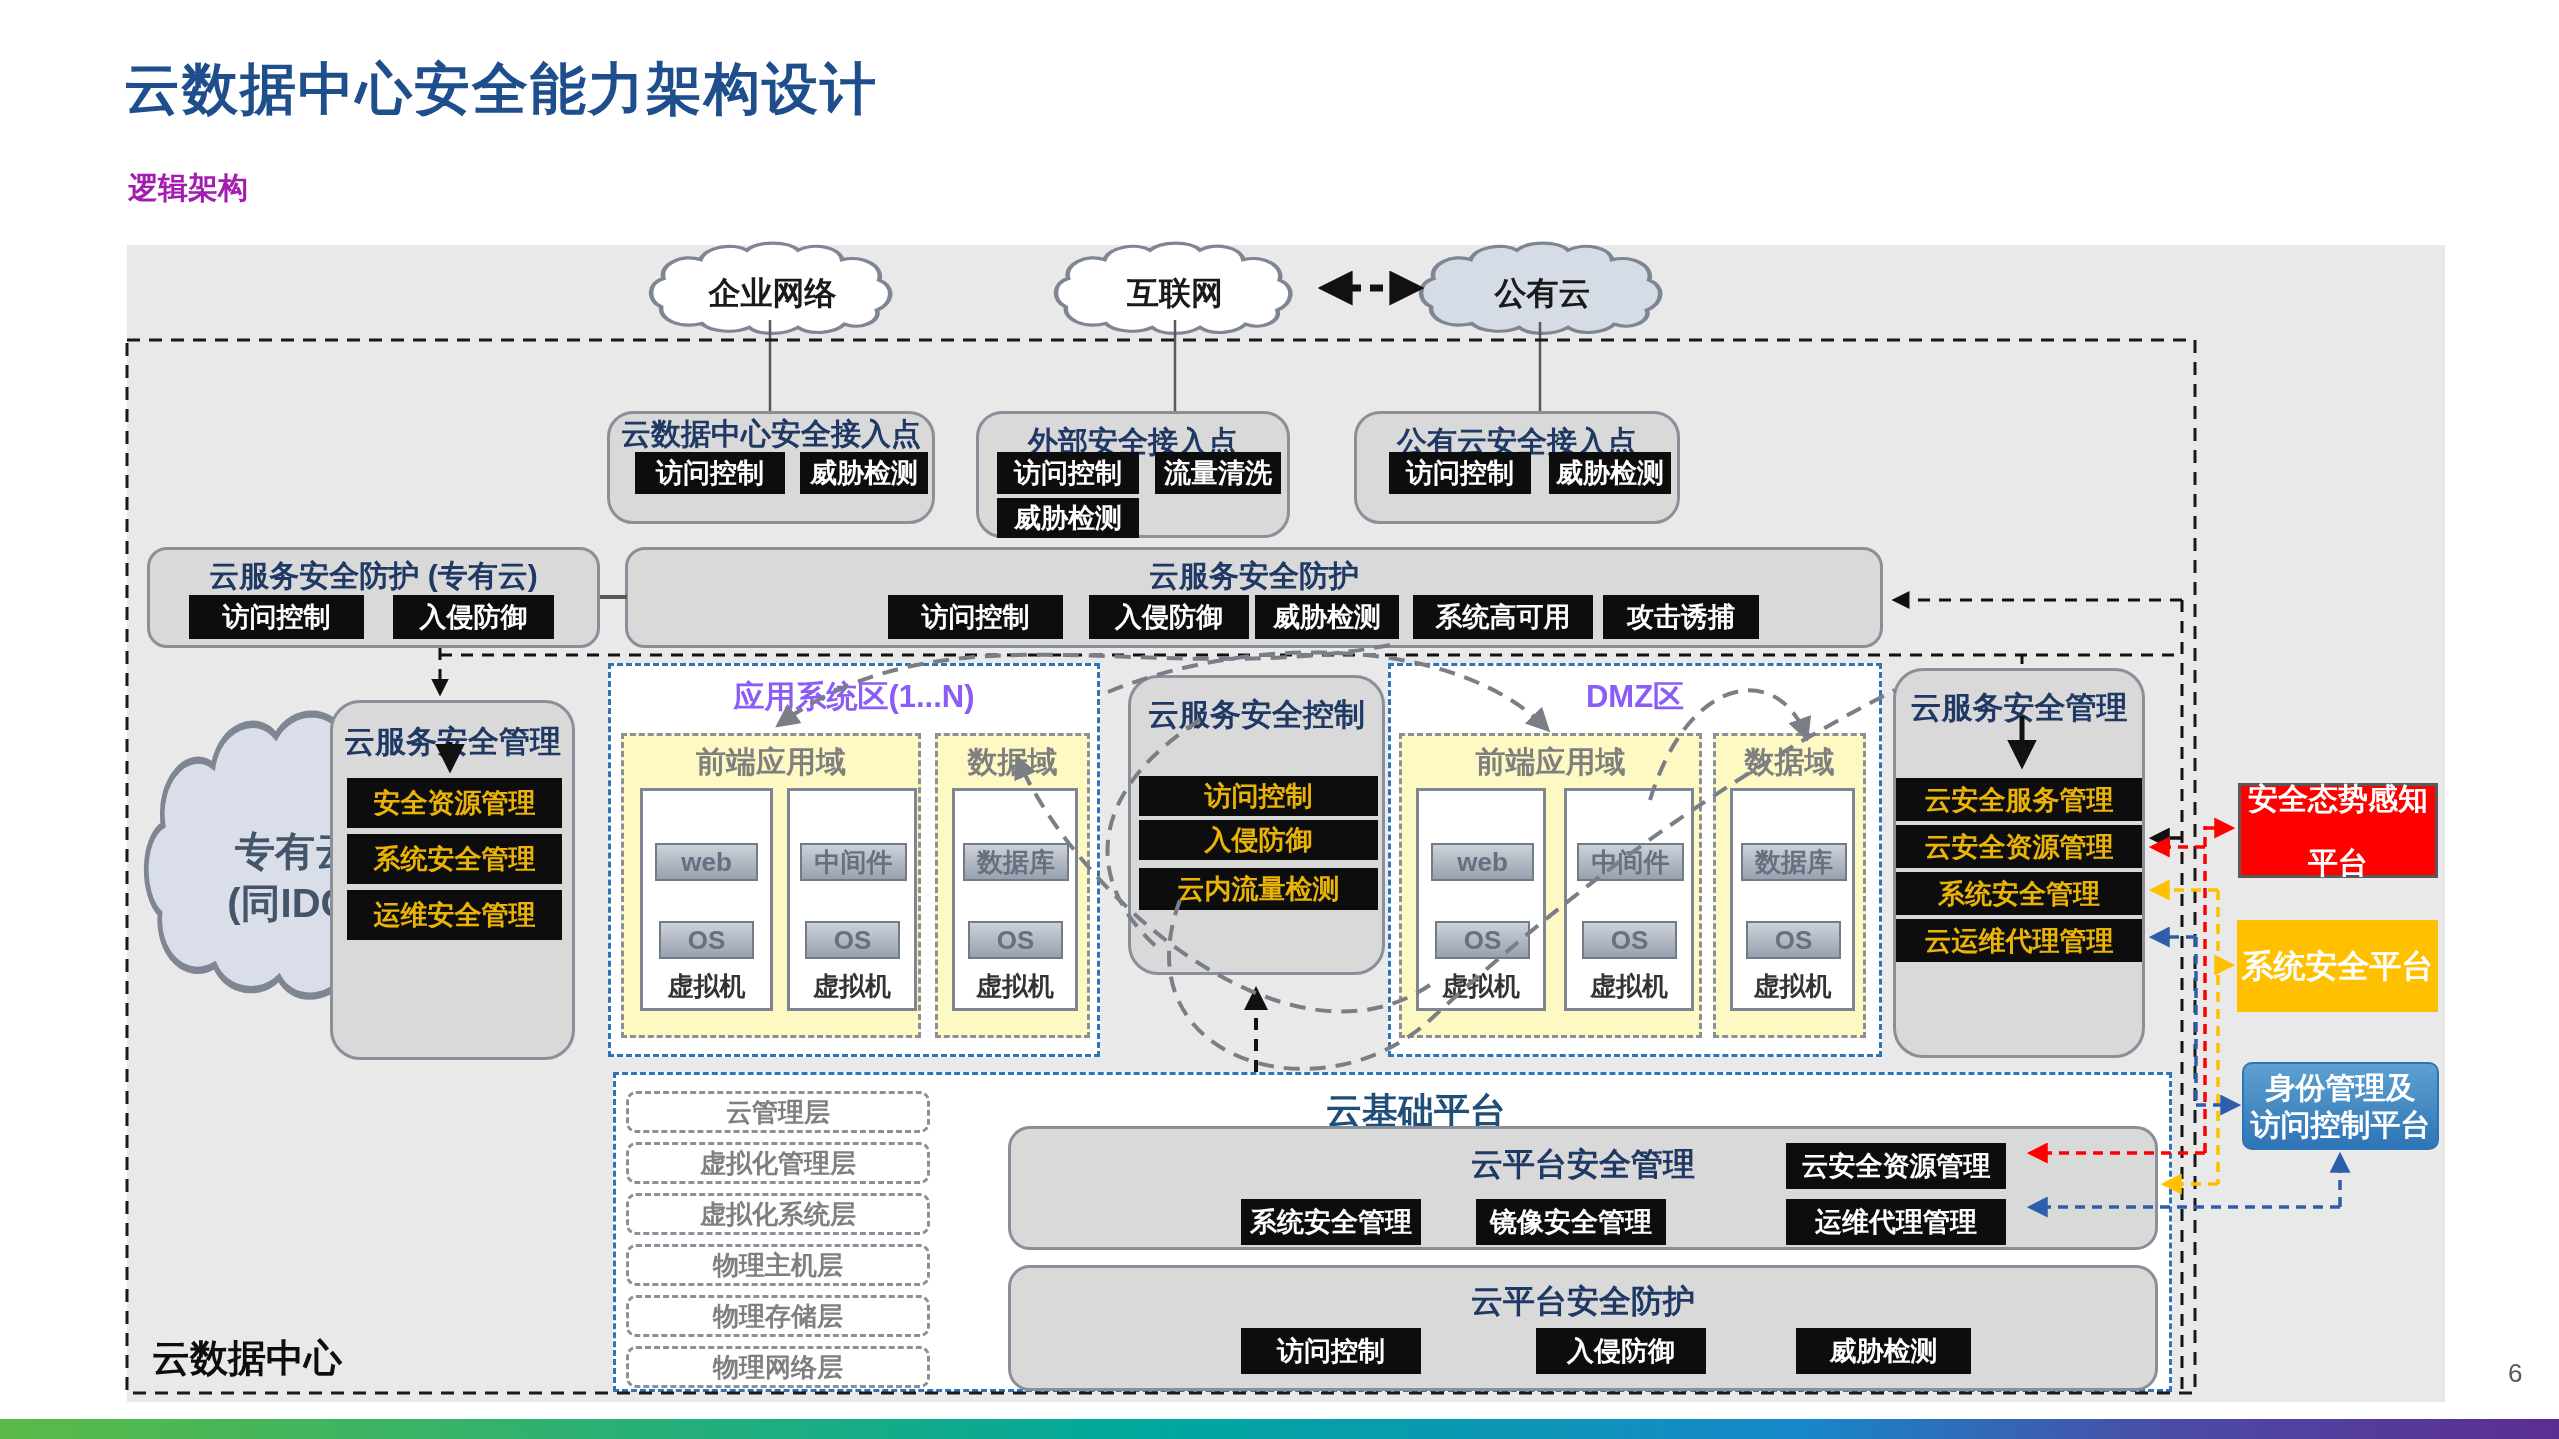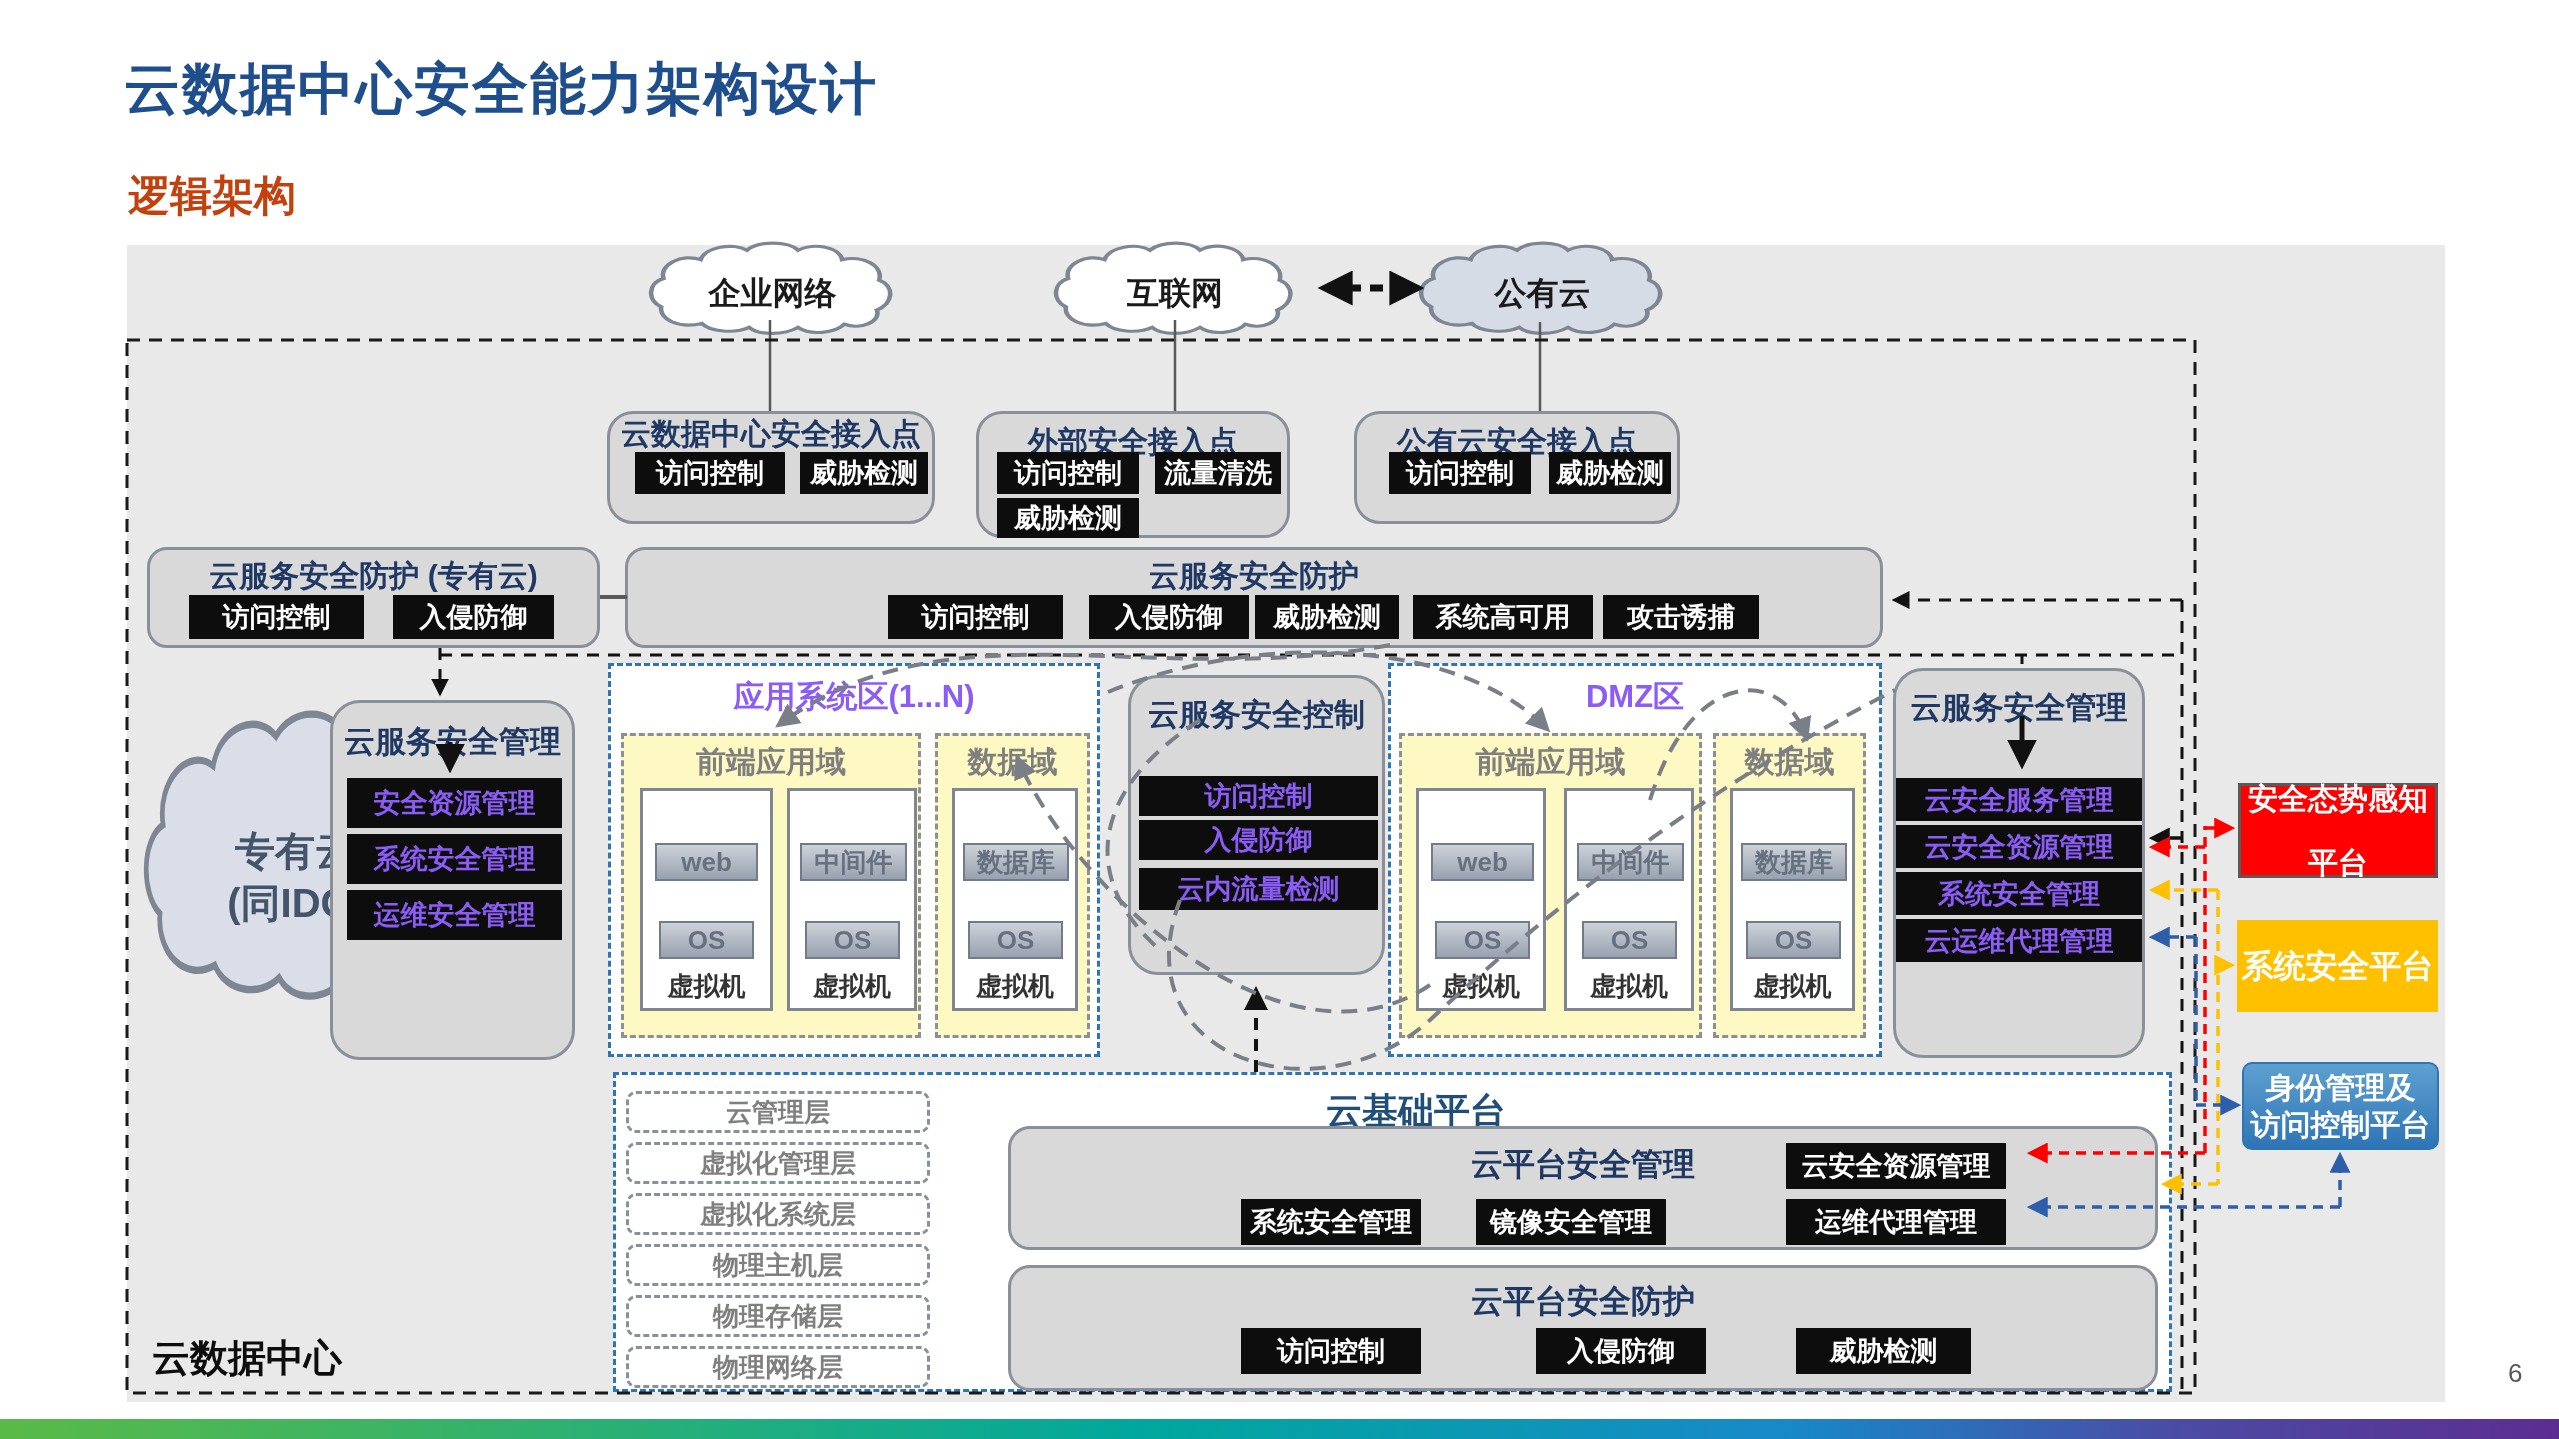--- a/index.html
+++ b/index.html
@@ -1,27 +1,27 @@
 <!DOCTYPE html>
 <html><head>
 <meta charset="utf-8">
 <style>
   html,body{margin:0;padding:0;background:#fff;}
   #stage{position:relative;width:2559px;height:1439px;background:#fff;overflow:hidden;
          font-family:"Liberation Sans","DejaVu Sans",sans-serif;}
   .abs{position:absolute;box-sizing:border-box;}
   .canvas{left:127px;top:245px;width:2318px;height:1157px;background:#E9E9E9;}
   .pagetitle{left:124px;top:52px;font-size:56px;font-weight:bold;color:#1F4E8C;letter-spacing:2px;}
-  .subtitle{left:128px;top:168px;font-size:42px;font-weight:bold;color:#c2410c;}
+  .subtitle{left:128px;top:168px;font-size:30px;font-weight:bold;color:#a21caf;}
   .cloudlbl{font-size:32px;font-weight:bold;color:#1a1a1a;text-align:center;}
   .grb{background:#D9D9D9;border:3px solid #8a9099;border-radius:26px;}
   .btitle{color:#1F3864;font-weight:bold;font-size:30px;text-align:center;}
   .chip{background:#0D0D0D;color:#fff;font-weight:bold;font-size:27px;
         display:flex;align-items:center;justify-content:center;white-space:nowrap;}
-  .bar{background:#0D0D0D;color:#8b5cf6;font-weight:bold;font-size:27px;
+  .bar{background:#0D0D0D;color:#eab308;font-weight:bold;font-size:27px;
        display:flex;align-items:center;justify-content:center;white-space:nowrap;}
   .zone{background:#fff;border:3px dashed #2E75B6;}
   .ztitle{color:#8b5cf6;font-weight:bold;font-size:31px;text-align:center;margin-top:10px;}
   .domain{border:3px dashed #8a9099;background:#fef9c3;}
   .dtitle{color:#7F7F7F;font-weight:bold;font-size:30px;text-align:center;margin-top:6px;}
   .vmbox{background:#fff;border:3px solid #7f8693;}
   .gchip{background:linear-gradient(180deg,#cdd2d9 0%,#98a1af 100%);border:2px solid #737b88;
          color:#67707f;font-weight:bold;font-size:26px;display:flex;align-items:center;justify-content:center;}
   .vml{color:#333;font-weight:bold;font-size:26px;text-align:center;}
   .layer{background:#fff;border:3px dashed #8a9099;border-radius:10px;color:#7F7F7F;font-weight:bold;

